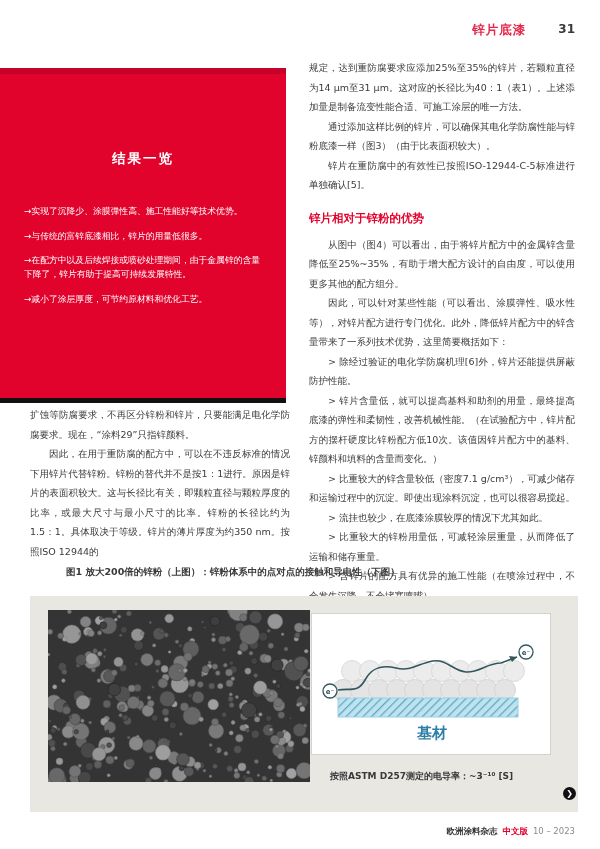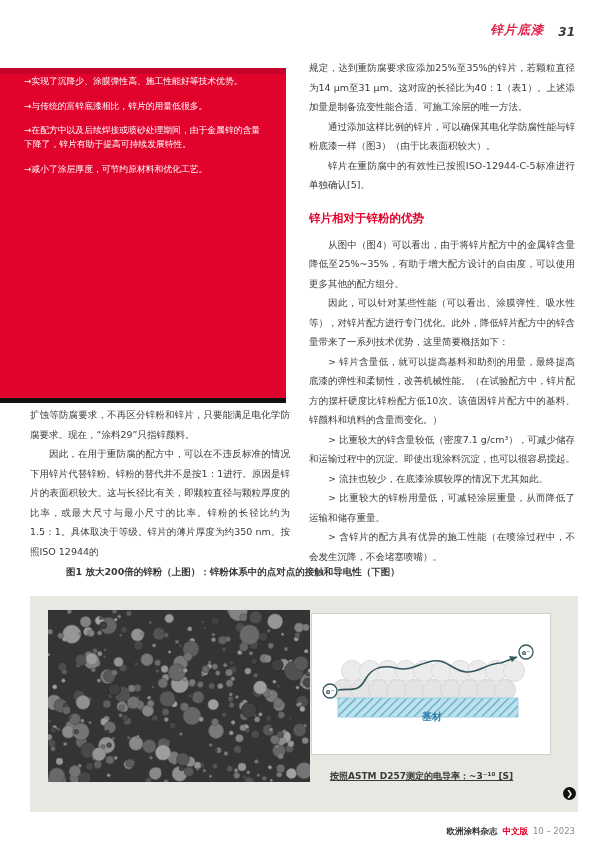--- a/index.html
+++ b/index.html
@@ -4,21 +4,21 @@
 <style>
   * { margin:0; padding:0; box-sizing:border-box; }
   html,body { background:#fff; }
   .page {
     position:relative; width:600px; height:849px; margin:0 auto;
     background:#ffffff; overflow:hidden;
     font-family:"DejaVu Sans","Liberation Sans",sans-serif;
     color:#3a3a3a;
   }
   
-  .header { position:absolute; top:22px; right:25px; display:flex; align-items:flex-end; gap:14px;font-style:italic; }
+  .header { position:absolute; top:22px; right:25px; display:flex; align-items:flex-start; gap:32px; }
   .header .sec { color:#e4274b; font-weight:bold; font-size:12.5px; letter-spacing:1px; }
   .header .pg  { color:#3a3a3a; font-weight:bold; font-size:12px; }
 
   
   .redbox {
     position:absolute; left:0; top:68px; width:286px; height:330px;
     background:#e2032d; border-top:6px solid #c4022a;
     padding:0 24px; color:#ffffff;
   }
   .redbox-underline { position:absolute; left:0; top:398px; width:286px; height:5px; background:#111111; }
@@ -33,22 +33,22 @@
   .col-right h2 { color:#e2032d; font-size:11.5px; font-weight:bold; margin:15px 0 9px 0; line-height:16px; }
 
   
   .fig-caption { position:absolute; left:30px; top:566px; width:548px; font-size:9.5px; font-weight:bold; color:#3a3a3a;padding-left:36px; }
   .fig-panel { position:absolute; left:30px; top:596px; width:548px; height:216px; background:#e9e7e2; }
   .sem-img { position:absolute; left:18px; top:14px; width:262px; height:172px; background:#3c3c3c; overflow:hidden; }
   .diagram-panel {
     position:absolute; left:281px; top:17px; width:240px; height:142px;
     background:#ffffff; border:1px solid #d4d2cd;
   }
-  .substrate-label { position:absolute; left:0; top:96px; width:240px; text-align:center; color:#2d7fa8; font-weight:bold; font-size:10px; }
-  .conductivity { position:absolute; left:300px; top:174px; font-size:9px; font-weight:bold; color:#3a3a3a;text-decoration:underline; }
+  .substrate-label { position:absolute; left:0; top:110px; width:240px; text-align:center; color:#2d7fa8; font-weight:bold; font-size:15px; }
+  .conductivity { position:absolute; left:300px; top:174px; font-size:9px; font-weight:bold; color:#3a3a3a; }
   .next-icon {
     position:absolute; right:2px; bottom:12px; width:13px; height:13px; border-radius:50%;
     background:#111; color:#fff; font-size:8px; line-height:13px; text-align:center; font-weight:bold;
   }
 
   
   .footer { position:absolute; right:25px; top:826px; font-size:8.5px; display:flex; gap:5px; align-items:baseline; }
   .footer .j { color:#333; font-weight:bold;padding-left:20px; }
   .footer .e { color:#e2032d; font-weight:bold; }
   .footer .i { color:#8a8a8a; }
@@ -57,39 +57,41 @@
 <body>
 
 <div class="page">
 
   <div class="header">
     <span class="sec">锌片底漆</span>
     <span class="pg">31</span>
   </div>
 
   <div class="redbox">
+    <div class="box-title">结果一览</div>
     <p>→实现了沉降少、涂膜弹性高、施工性能好等技术优势。</p>
     <p>→与传统的富锌底漆相比，锌片的用量低很多。</p>
     <p>→在配方中以及后续焊接或喷砂处理期间，由于金属锌的含量下降了，锌片有助于提高可持续发展特性。</p>
     <p>→减小了涂层厚度，可节约原材料和优化工艺。</p>
   </div>
   <div class="redbox-underline"></div>
 
   <div class="col col-left">
     <p>扩蚀等防腐要求，不再区分锌粉和锌片，只要能满足电化学防腐要求。现在，“涂料29”只指锌颜料。</p>
     <p class="indent">因此，在用于重防腐的配方中，可以在不违反标准的情况下用锌片代替锌粉。锌粉的替代并不是按1：1进行。原因是锌片的表面积较大。这与长径比有关，即颗粒直径与颗粒厚度的比率，或最大尺寸与最小尺寸的比率。锌粉的长径比约为1.5：1。具体取决于等级。锌片的薄片厚度为约350 nm。按照ISO 12944的</p>
   </div>
 
   <div class="col col-right">
     <p>规定，达到重防腐要求应添加25%至35%的锌片，若颗粒直径为14 μm至31 μm。这对应的长径比为40：1（表1）。上述添加量是制备流变性能合适、可施工涂层的唯一方法。</p>
     <p class="indent">通过添加这样比例的锌片，可以确保其电化学防腐性能与锌粉底漆一样（图3）（由于比表面积较大）。</p>
     <p class="indent">锌片在重防腐中的有效性已按照ISO-12944-C-5标准进行单独确认[5]。</p>
     <h2>锌片相对于锌粉的优势</h2>
     <p class="indent">从图中（图4）可以看出，由于将锌片配方中的金属锌含量降低至25%~35%，有助于增大配方设计的自由度，可以使用更多其他的配方组分。</p>
     <p class="indent">因此，可以针对某些性能（可以看出、涂膜弹性、吸水性等），对锌片配方进行专门优化。此外，降低锌片配方中的锌含量带来了一系列技术优势，这里简要概括如下：</p>
+    <p class="indent">&gt; 除经过验证的电化学防腐机理[6]外，锌片还能提供屏蔽防护性能。</p>
     <p class="indent">&gt; 锌片含量低，就可以提高基料和助剂的用量，最终提高底漆的弹性和柔韧性，改善机械性能。（在试验配方中，锌片配方的摆杆硬度比锌粉配方低10次。该值因锌片配方中的基料、锌颜料和填料的含量而变化。）</p>
     <p class="indent">&gt; 比重较大的锌含量较低（密度7.1 g/cm³），可减少储存和运输过程中的沉淀。即使出现涂料沉淀，也可以很容易搅起。</p>
     <p class="indent">&gt; 流挂也较少，在底漆涂膜较厚的情况下尤其如此。</p>
     <p class="indent">&gt; 比重较大的锌粉用量低，可减轻涂层重量，从而降低了运输和储存重量。</p>
     <p class="indent">&gt; 含锌片的配方具有优异的施工性能（在喷涂过程中，不会发生沉降，不会堵塞喷嘴）。</p>
   </div>
 
   <div class="fig-caption">图1 放大200倍的锌粉（上图）：锌粉体系中的点对点的接触和导电性（下图）</div>
 
   <div class="fig-panel">

